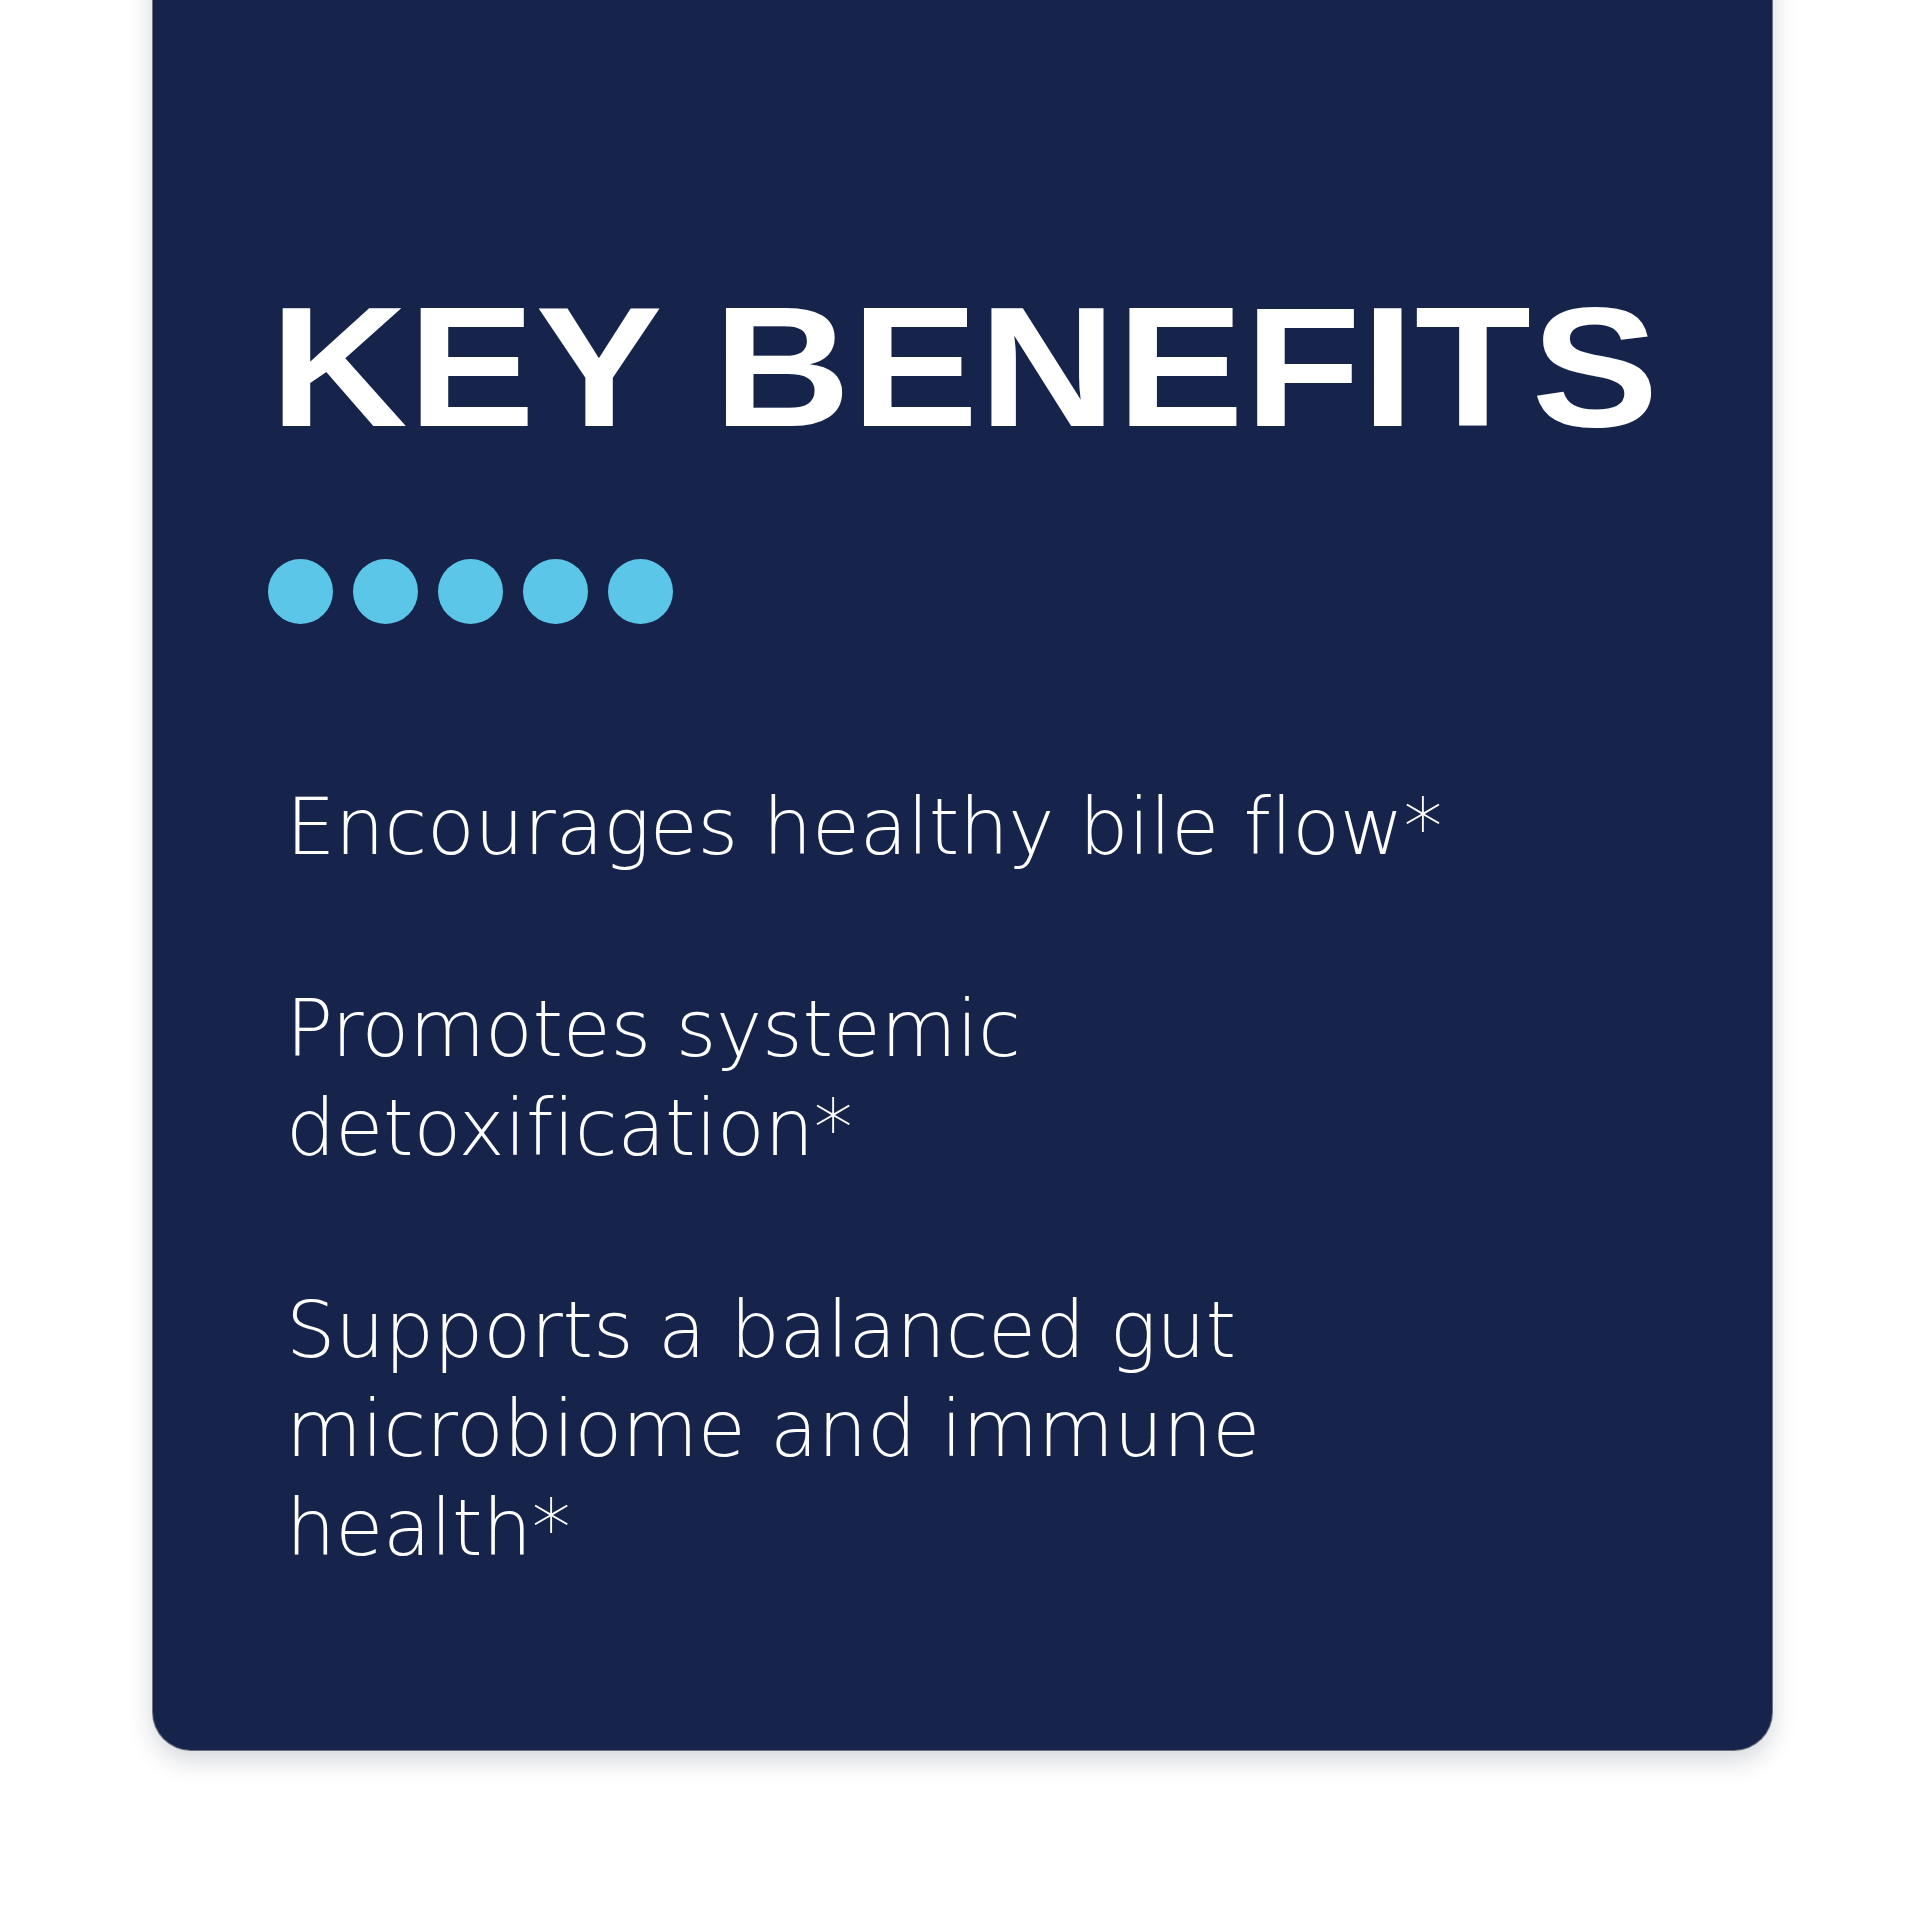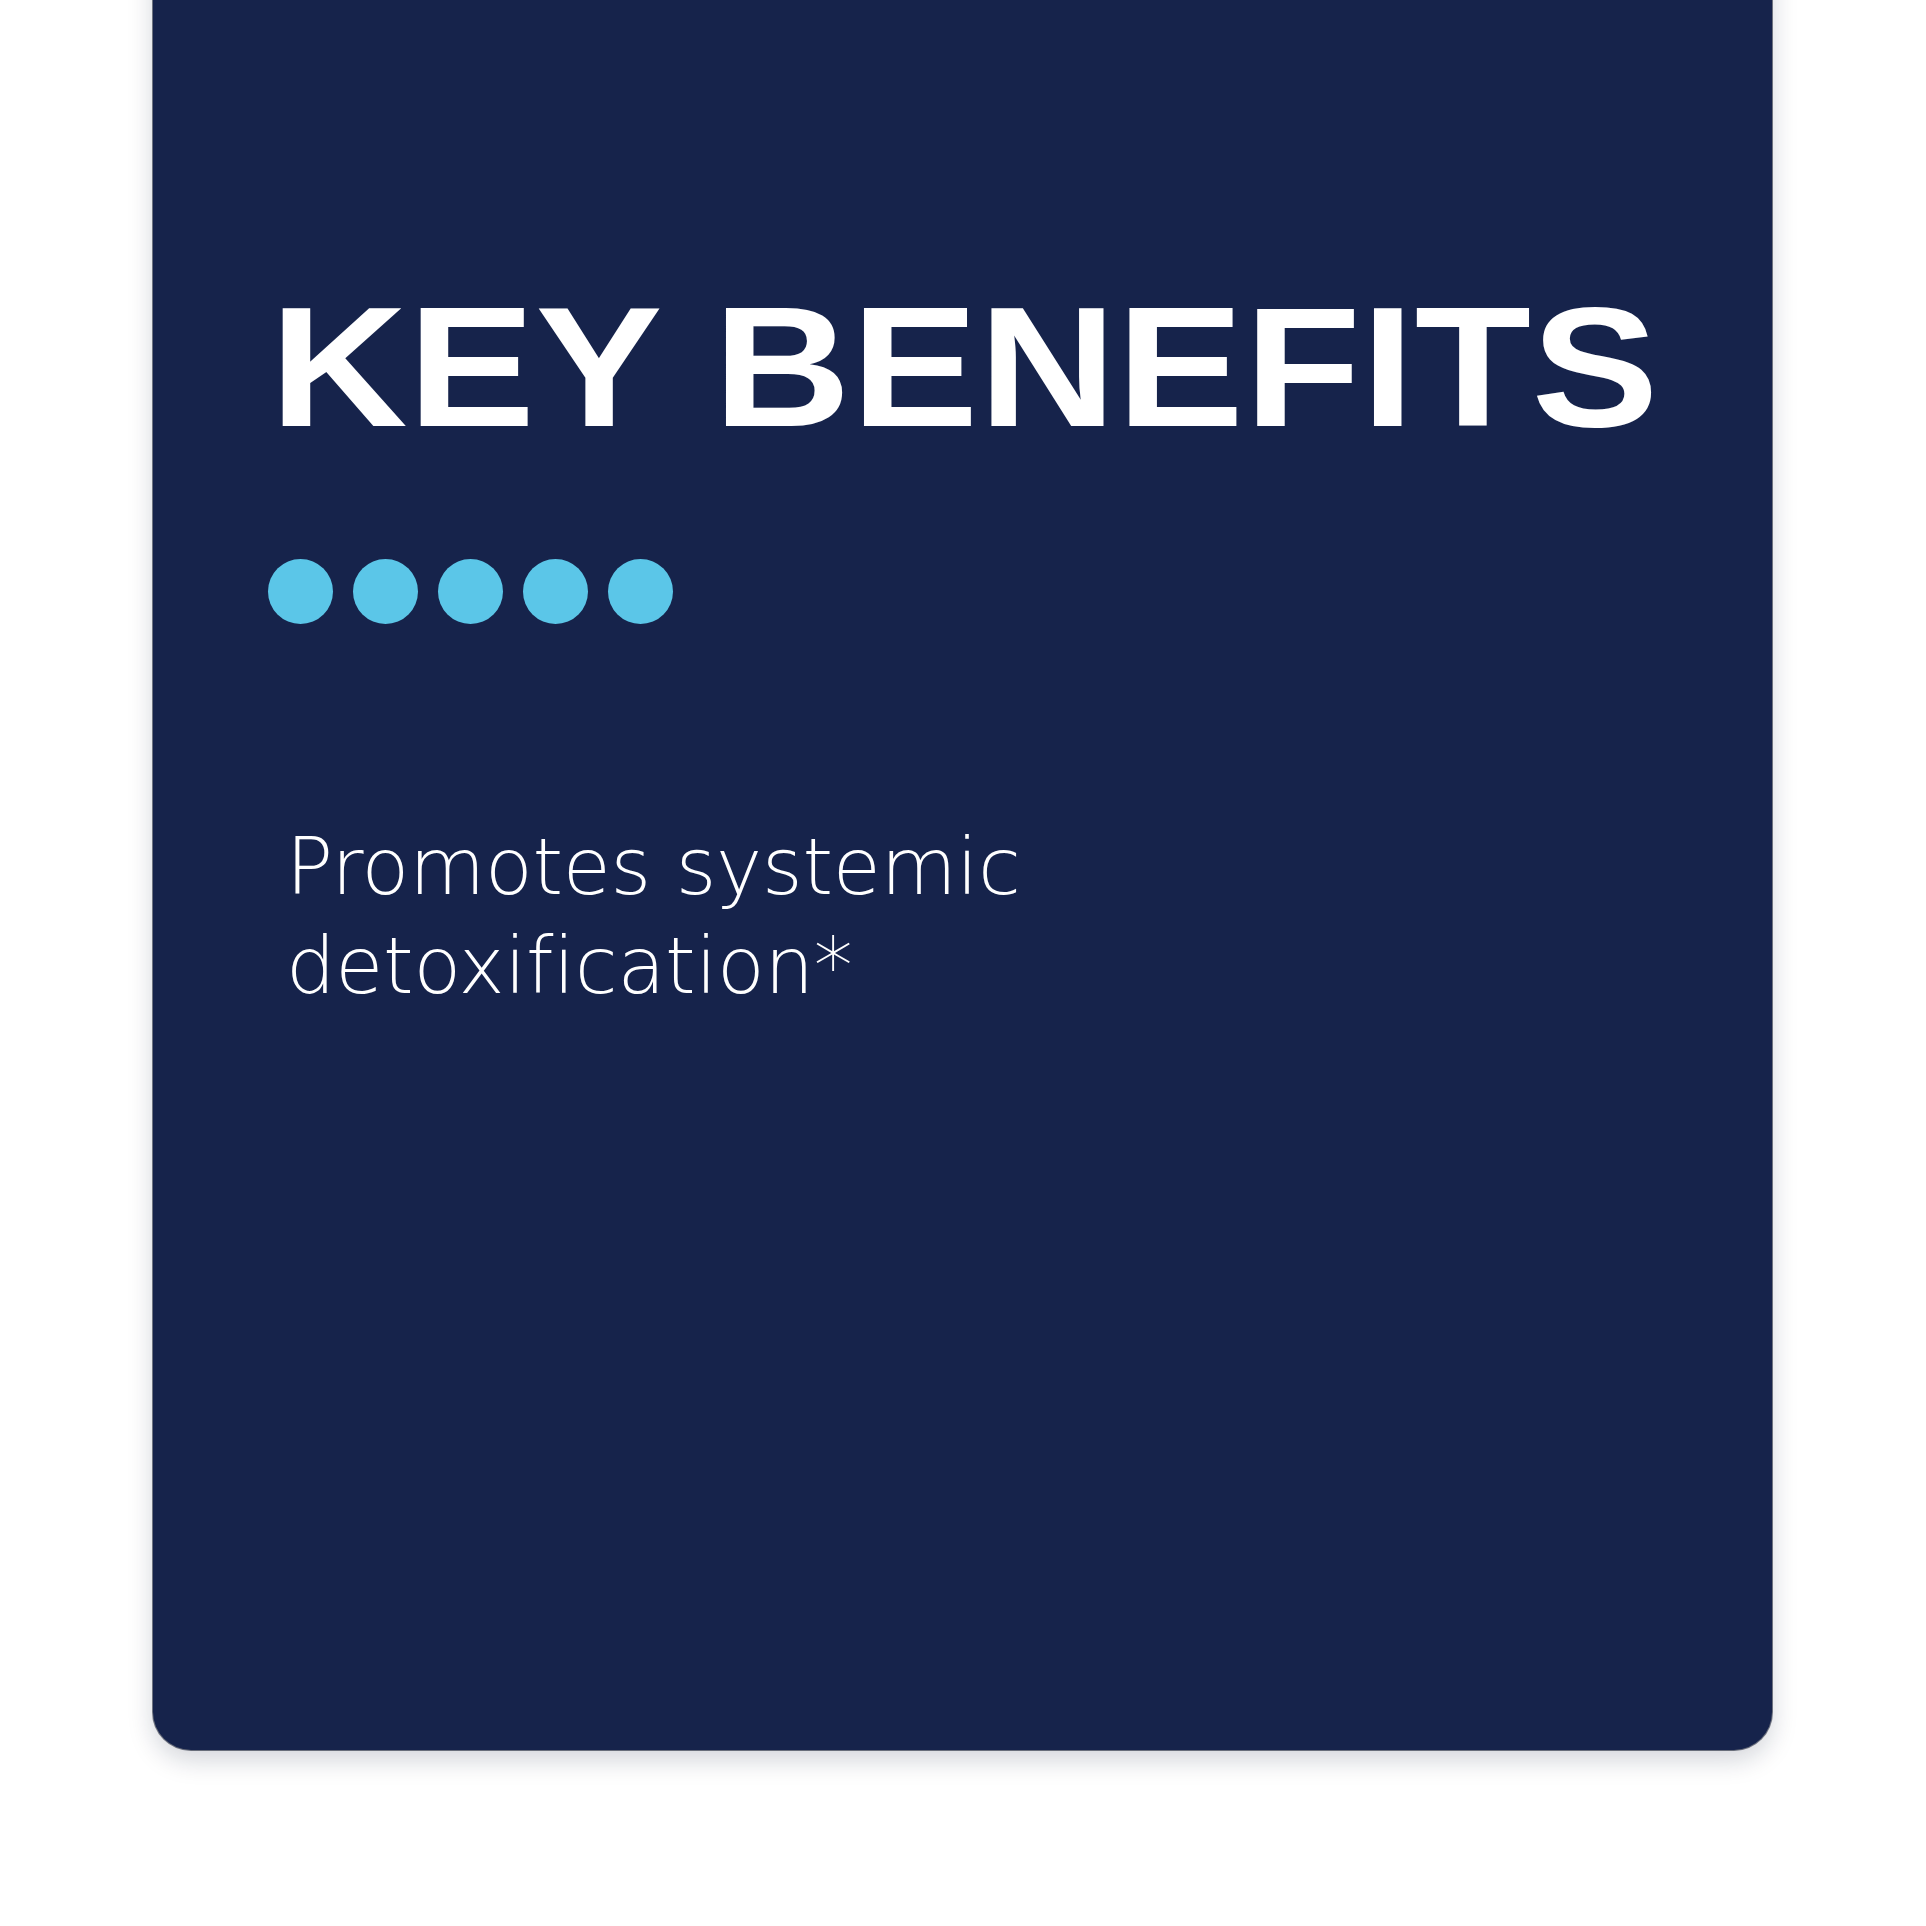--- a/index.html
+++ b/index.html
@@ -115,19 +115,21 @@
 
     <div class="dot-row">
       <span class="dot" style="background: rgb(91, 198, 232);"></span>
       <span class="dot" style="background: rgb(91, 198, 232);"></span>
       <span class="dot" style="background: rgb(91, 198, 232);"></span>
       <span class="dot" style="background: rgb(91, 198, 232);"></span>
       <span class="dot" style="background: rgb(91, 198, 232);"></span>
     </div>
 
     <ul class="benefit-list">
+      <li class="benefit-item wrap-wide" style="color: rgb(255, 255, 255);">Encourages healthy bile flow*</li>
       <li class="benefit-item wrap-narrow" style="color: rgb(255, 255, 255); margin-top: 40px;">Promotes systemic detoxification*</li>
+      <li class="benefit-item wrap-medium" style="color: rgb(255, 255, 255);">Supports a balanced gut microbiome and immune health*</li>
     </ul>
 
   </section>
 
 </div>
 
 
 </body></html>

